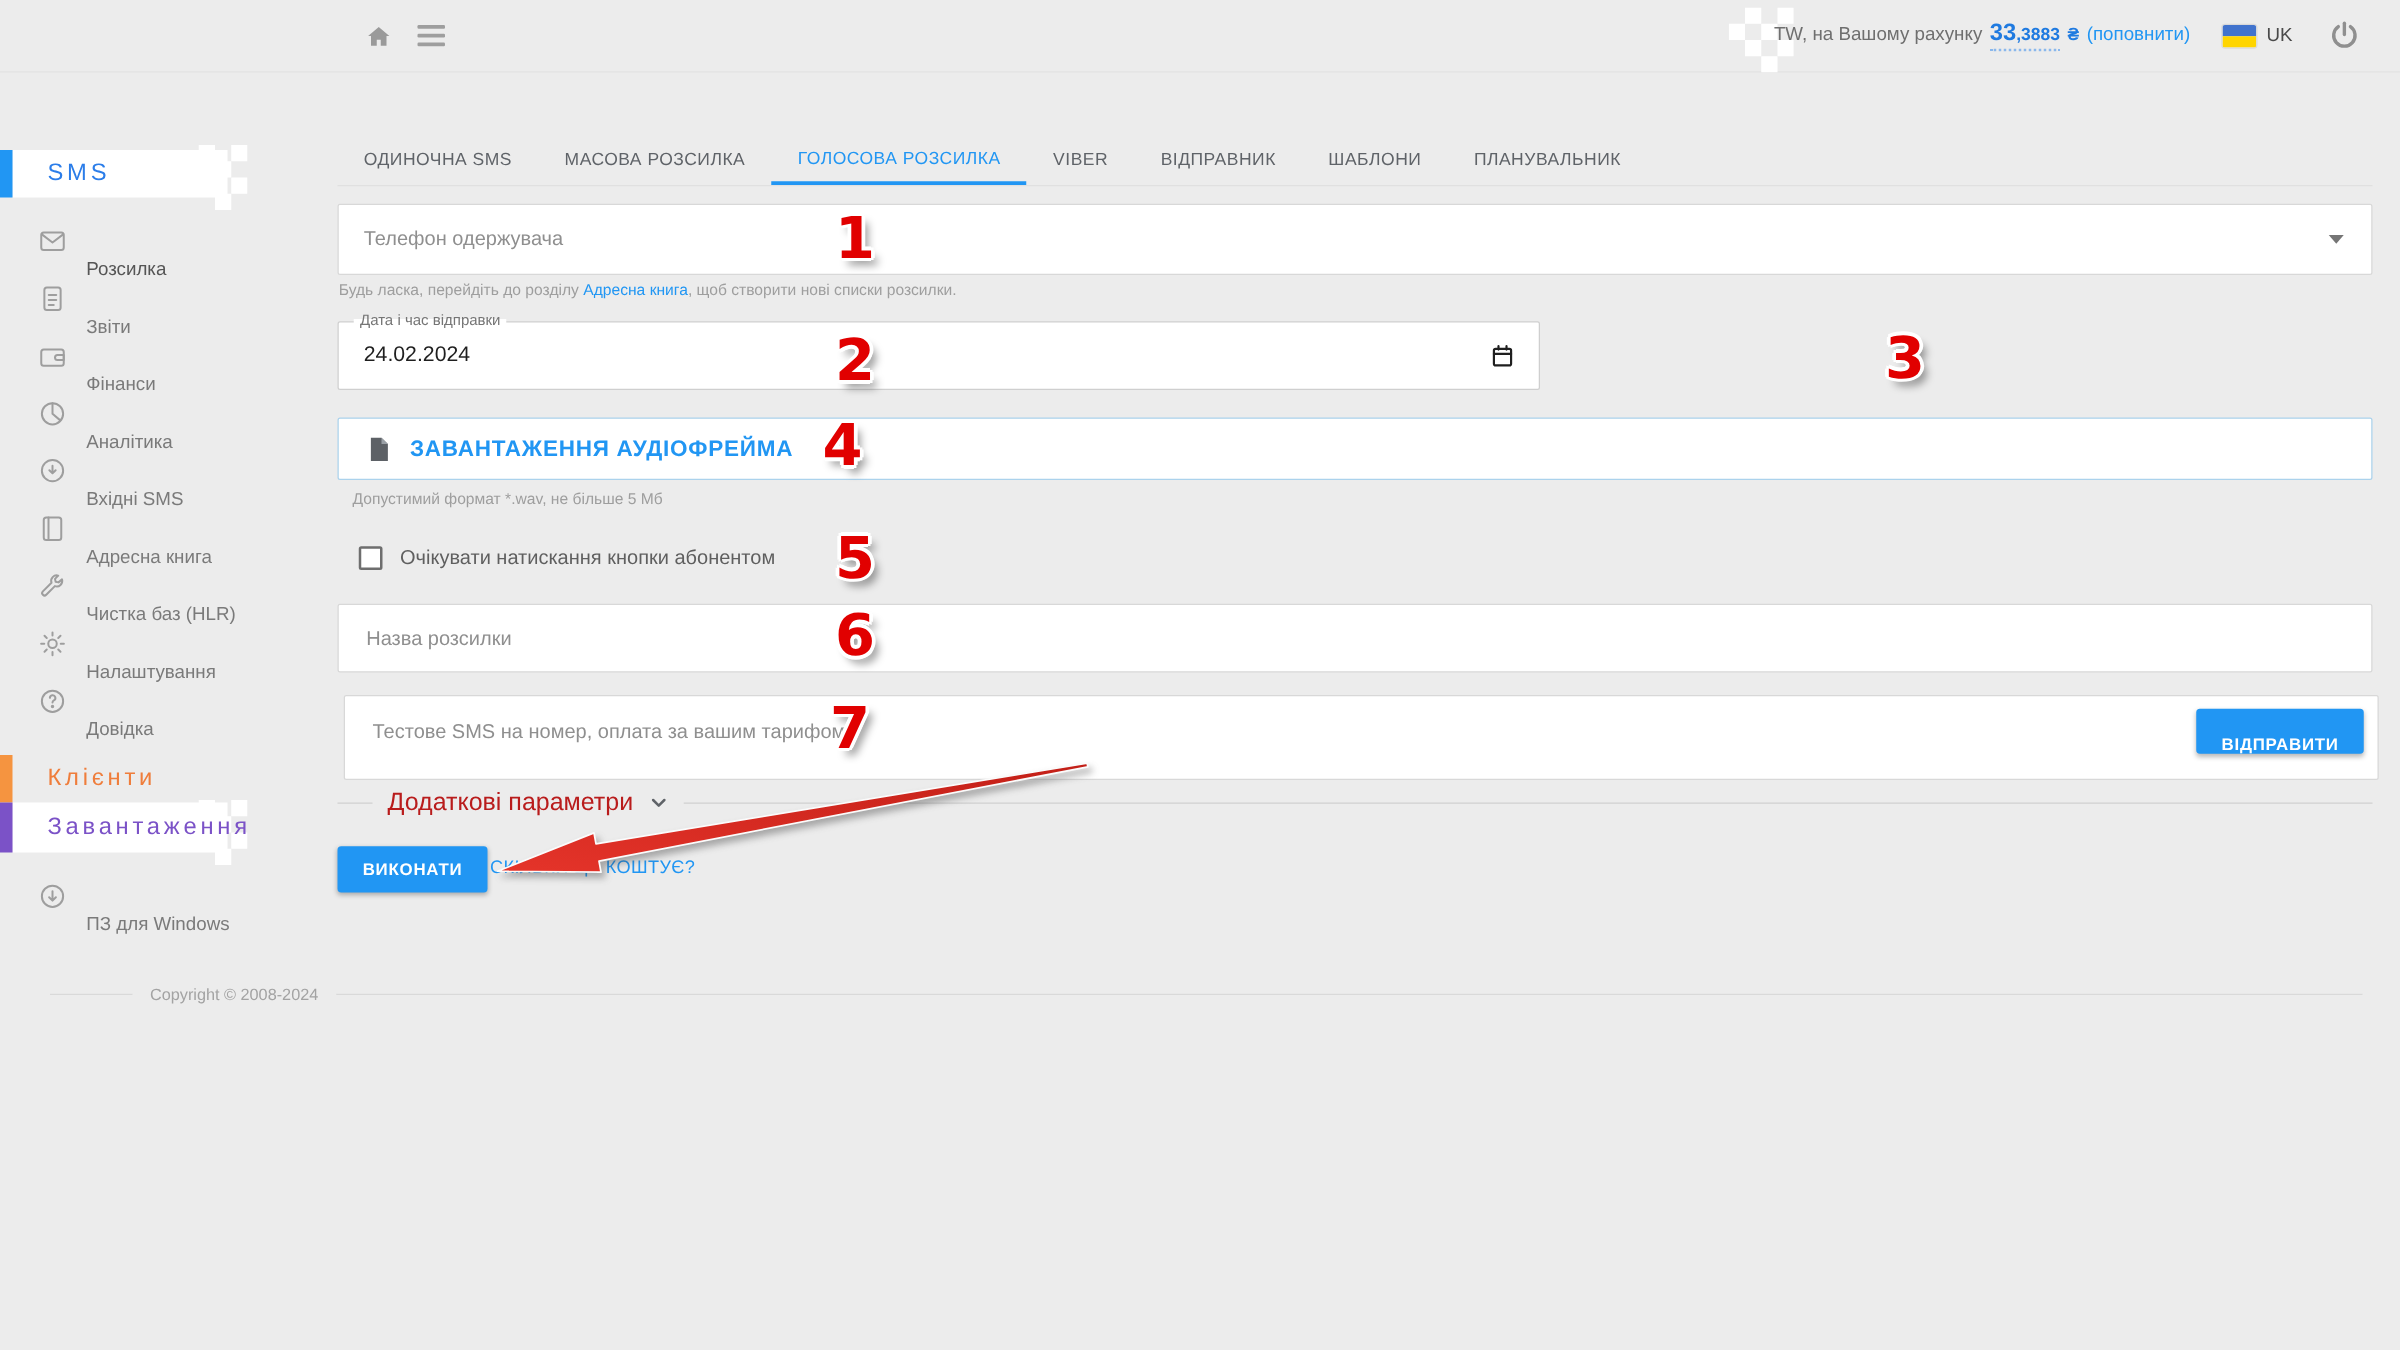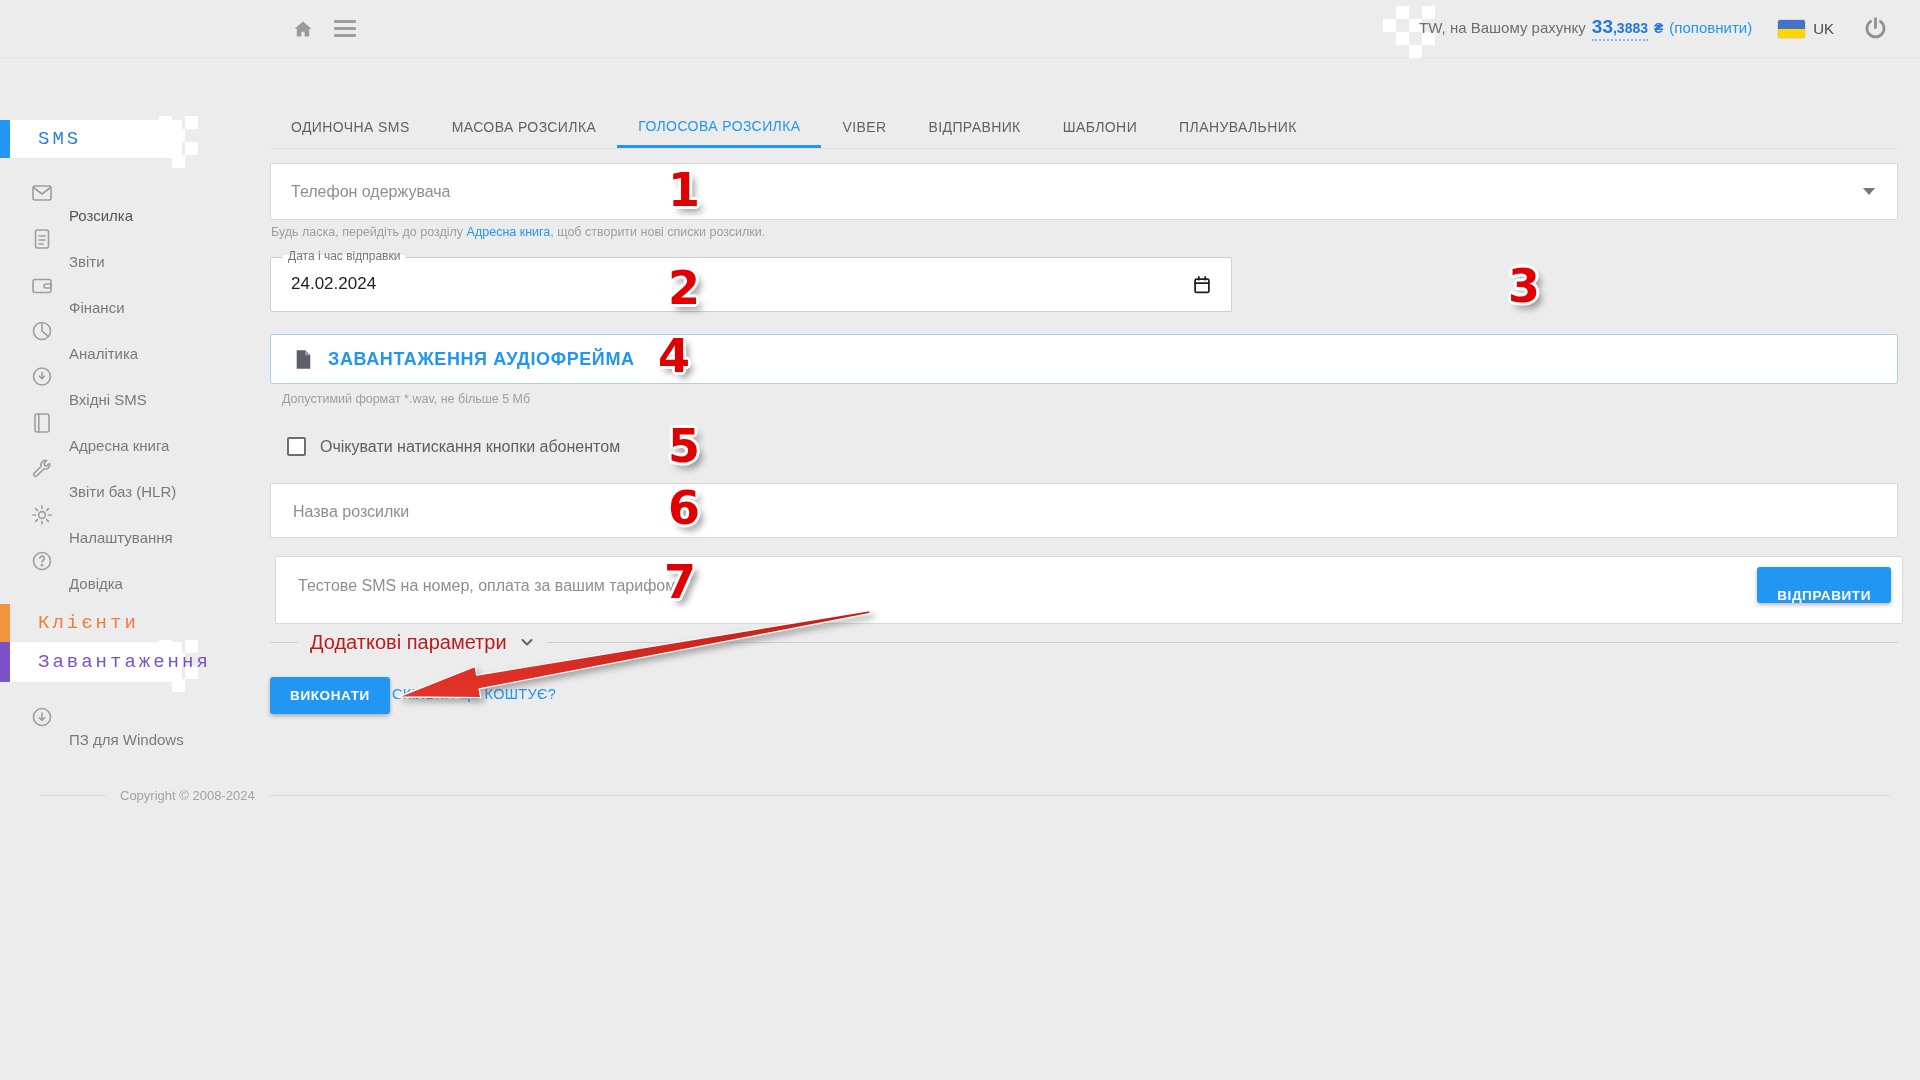--- a/index.html
+++ b/index.html
@@ -23,21 +23,21 @@
   .flag .b{height:9px;background:#4173cd;}
   .flag .y{height:9px;background:#ffd500;}
   .lang-label{font-size:15px;color:#4a4a4a;}
 
   
   .pix{position:absolute;pointer-events:none;}
 
   
   .section{position:absolute;left:0;display:flex;align-items:center;cursor:pointer;}
   .section .bar{position:absolute;left:0;top:0;bottom:0;width:10px;}
-  .section .lbl{font-size:19px;letter-spacing:3px;padding-left:38px;font-family:Liberation Mono, monospace;}
+  .section .lbl{font-size:19px;letter-spacing:3px;padding-left:38px;}
   .sms-bg{position:absolute;left:10px;top:120px;width:172px;height:38px;background:#fff;}
   .dl-bg{position:absolute;left:10px;top:642px;width:172px;height:40px;background:#fff;}
   .side-item{position:absolute;left:30px;height:30px;display:flex;align-items:center;gap:15px;
              width:185px;cursor:pointer;}
   .side-item .lab{font-size:15px;color:#7a7a7a;white-space:nowrap;margin-top:44px;}
   .side-item .lab.dark{color:#555;}
   .sic{width:24px;height:24px;flex:0 0 24px;}
   .copy{position:absolute;left:40px;top:788px;width:1850px;display:flex;align-items:center;gap:14px;
         color:#a3a3a3;font-size:13px;}
   .copy .ln{height:1px;background:#d9d9d9;}
@@ -199,21 +199,21 @@
       <svg class="sic" viewBox="0 0 24 24" fill="none" stroke="#9e9e9e" stroke-width="1.6" stroke-linecap="round" stroke-linejoin="round">
         <rect x="5" y="3" width="14" height="18" rx="2"></rect>
           <path d="M8.8 3v18"></path>
       </svg>
       <span class="lab">Адресна книга</span>
     </div>
     <div class="side-item" style="top:454px;">
       <svg class="sic" viewBox="0 0 24 24" fill="none" stroke="#9e9e9e" stroke-width="1.6" stroke-linecap="round" stroke-linejoin="round">
         <path d="M19.6 6.5a4.4 4.4 0 0 1-5.7 5.4L7 18.8a1.9 1.9 0 0 1-2.7-2.7l6.9-6.9a4.4 4.4 0 0 1 5.4-5.7l-2.6 2.6.5 2.3 2.3.5z"></path>
       </svg>
-      <span class="lab">Звіти баз (HLR)</span>
+      <span class="lab">Чистка баз (HLR)</span>
     </div>
     <div class="side-item" style="top:500px;">
       <svg class="sic" viewBox="0 0 24 24" fill="none" stroke="#9e9e9e" stroke-width="1.6" stroke-linecap="round">
         <circle cx="12" cy="12" r="3.4"></circle>
         <path d="M12 2.9v2.5M12 18.6v2.5M2.9 12h2.5M18.6 12h2.5M5.6 5.6l1.8 1.8M16.6 16.6l1.8 1.8M18.4 5.6l-1.8 1.8M7.4 16.6l-1.8 1.8"></path>
       </svg>
       <span class="lab">Налаштування</span>
     </div>
     <div class="side-item" style="top:546px;">
       <svg class="sic" viewBox="0 0 24 24" fill="none" stroke="#9e9e9e" stroke-width="1.6" stroke-linecap="round" stroke-linejoin="round">

